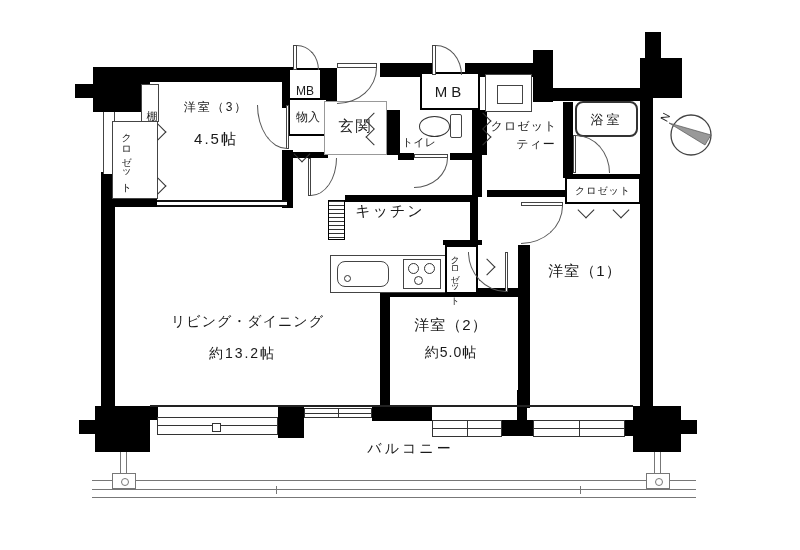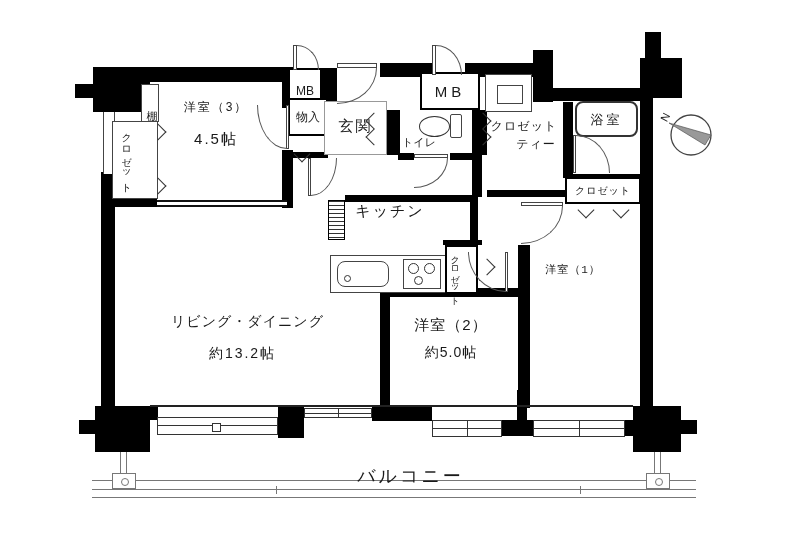--- a/index.html
+++ b/index.html
@@ -167,21 +167,21 @@
   <div class="lbl" style="left:150px;top:130px;width:132px;font-size:15px;letter-spacing:2px;">4.5帖</div>
 
   <div class="lbl" style="left:334px;top:202px;width:112px;font-size:15px;letter-spacing:2px;">キッチン</div>
 
   <div class="lbl" style="left:145px;top:313px;width:205px;font-size:14px;letter-spacing:1px;">リビング・ダイニング</div>
   <div class="lbl" style="left:160px;top:345px;width:165px;font-size:14px;letter-spacing:2px;">約13.2帖</div>
 
   <div class="lbl" style="left:392px;top:316px;width:118px;font-size:15px;letter-spacing:1px;">洋室（2）</div>
   <div class="lbl" style="left:392px;top:344px;width:118px;font-size:14px;letter-spacing:1px;">約5.0帖</div>
 
-  <div class="lbl" style="left:520px;top:262px;width:106px;font-size:11px;letter-spacing:1px;font-family:Liberation Mono, monospace;">洋室（1）</div>
+  <div class="lbl" style="left:532px;top:262px;width:106px;font-size:15px;letter-spacing:1px;">洋室（1）</div>
 
   <div class="window" style="left:157px;top:417px;width:121px;height:18px;">
     <div class="wl"></div>
     <div class="whandle" style="left:54px;top:5px;"></div>
   </div>
   <div class="window" style="left:304px;top:408px;width:68px;height:10px;">
     <div class="wl"></div>
     <div class="wtick"></div>
   </div>
   <div class="window" style="left:432px;top:420px;width:70px;height:17px;">
@@ -201,21 +201,21 @@
   <div class="tl" style="left:120px;top:452px;width:1px;height:24px;"></div>
   <div class="tl" style="left:126px;top:452px;width:1px;height:24px;"></div>
   <div class="tl" style="left:654px;top:452px;width:1px;height:24px;"></div>
   <div class="tl" style="left:660px;top:452px;width:1px;height:24px;"></div>
   <div class="drain" style="left:112px;top:473px;width:24px;height:16px;">
     <div class="circ" style="left:8px;top:4px;width:8px;height:8px;border-color:#777;"></div>
   </div>
   <div class="drain" style="left:646px;top:473px;width:24px;height:16px;">
     <div class="circ" style="left:8px;top:4px;width:8px;height:8px;border-color:#777;"></div>
   </div>
-  <div class="lbl" style="left:348px;top:464px;width:125px;font-size:18px;letter-spacing:3px;text-align:center;">バルコニー</div>
+  <div class="lbl" style="left:348px;top:440px;width:125px;font-size:14px;letter-spacing:3px;text-align:center;">バルコニー</div>
 
   <svg style="position:absolute;left:660px;top:103px;" width="62" height="62" viewBox="0 0 62 62">
     <circle cx="31" cy="32" r="20" fill="none" stroke="#444" stroke-width="1.3"></circle>
     <polygon points="9,20 51,32 45,42" fill="#999" stroke="#555" stroke-width="0.7"></polygon>
     <text x="1" y="18" font-size="11" fill="#222" transform="rotate(-62 5 14)">N</text>
   </svg>
 
 </div>
 
 </body></html>

